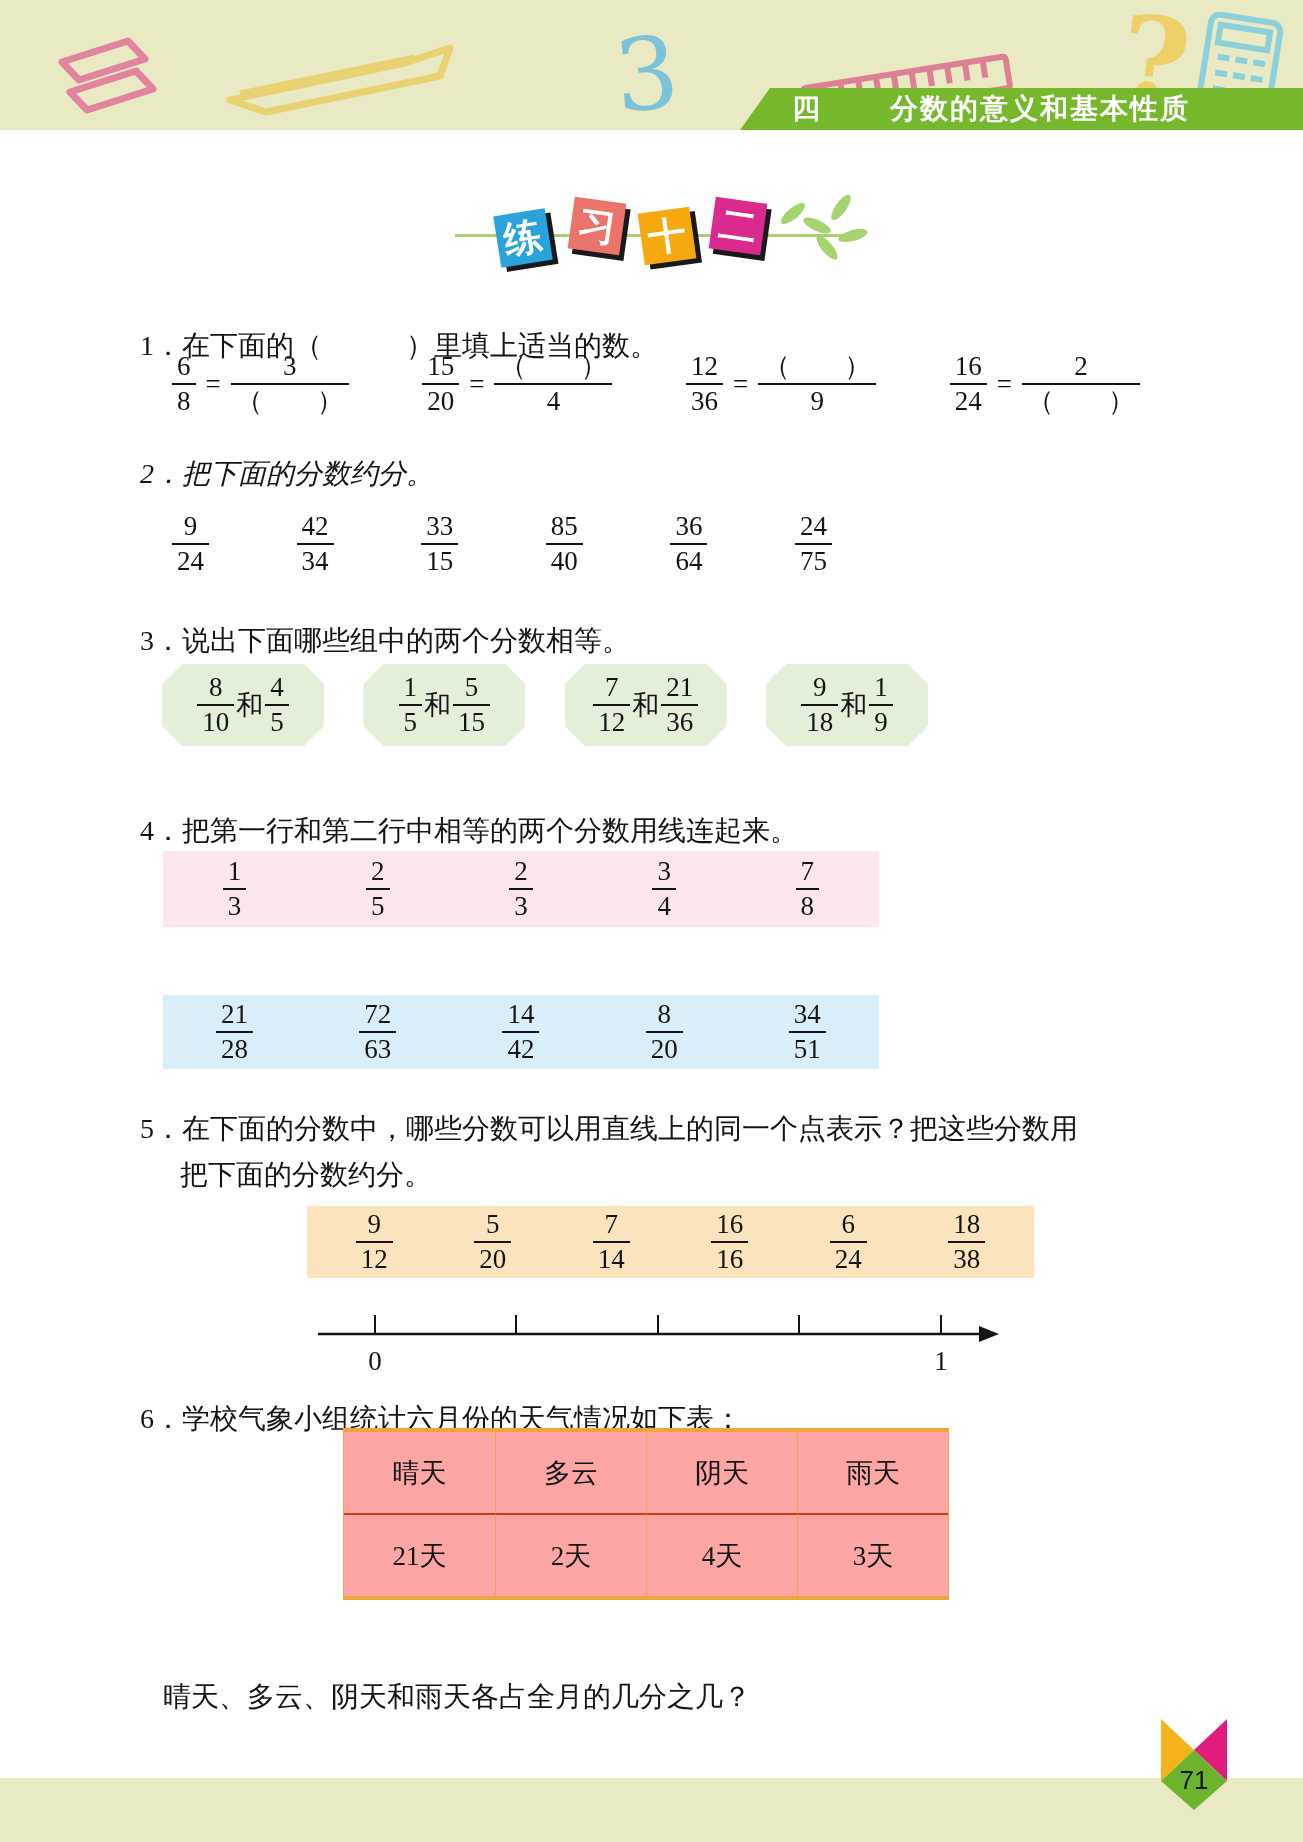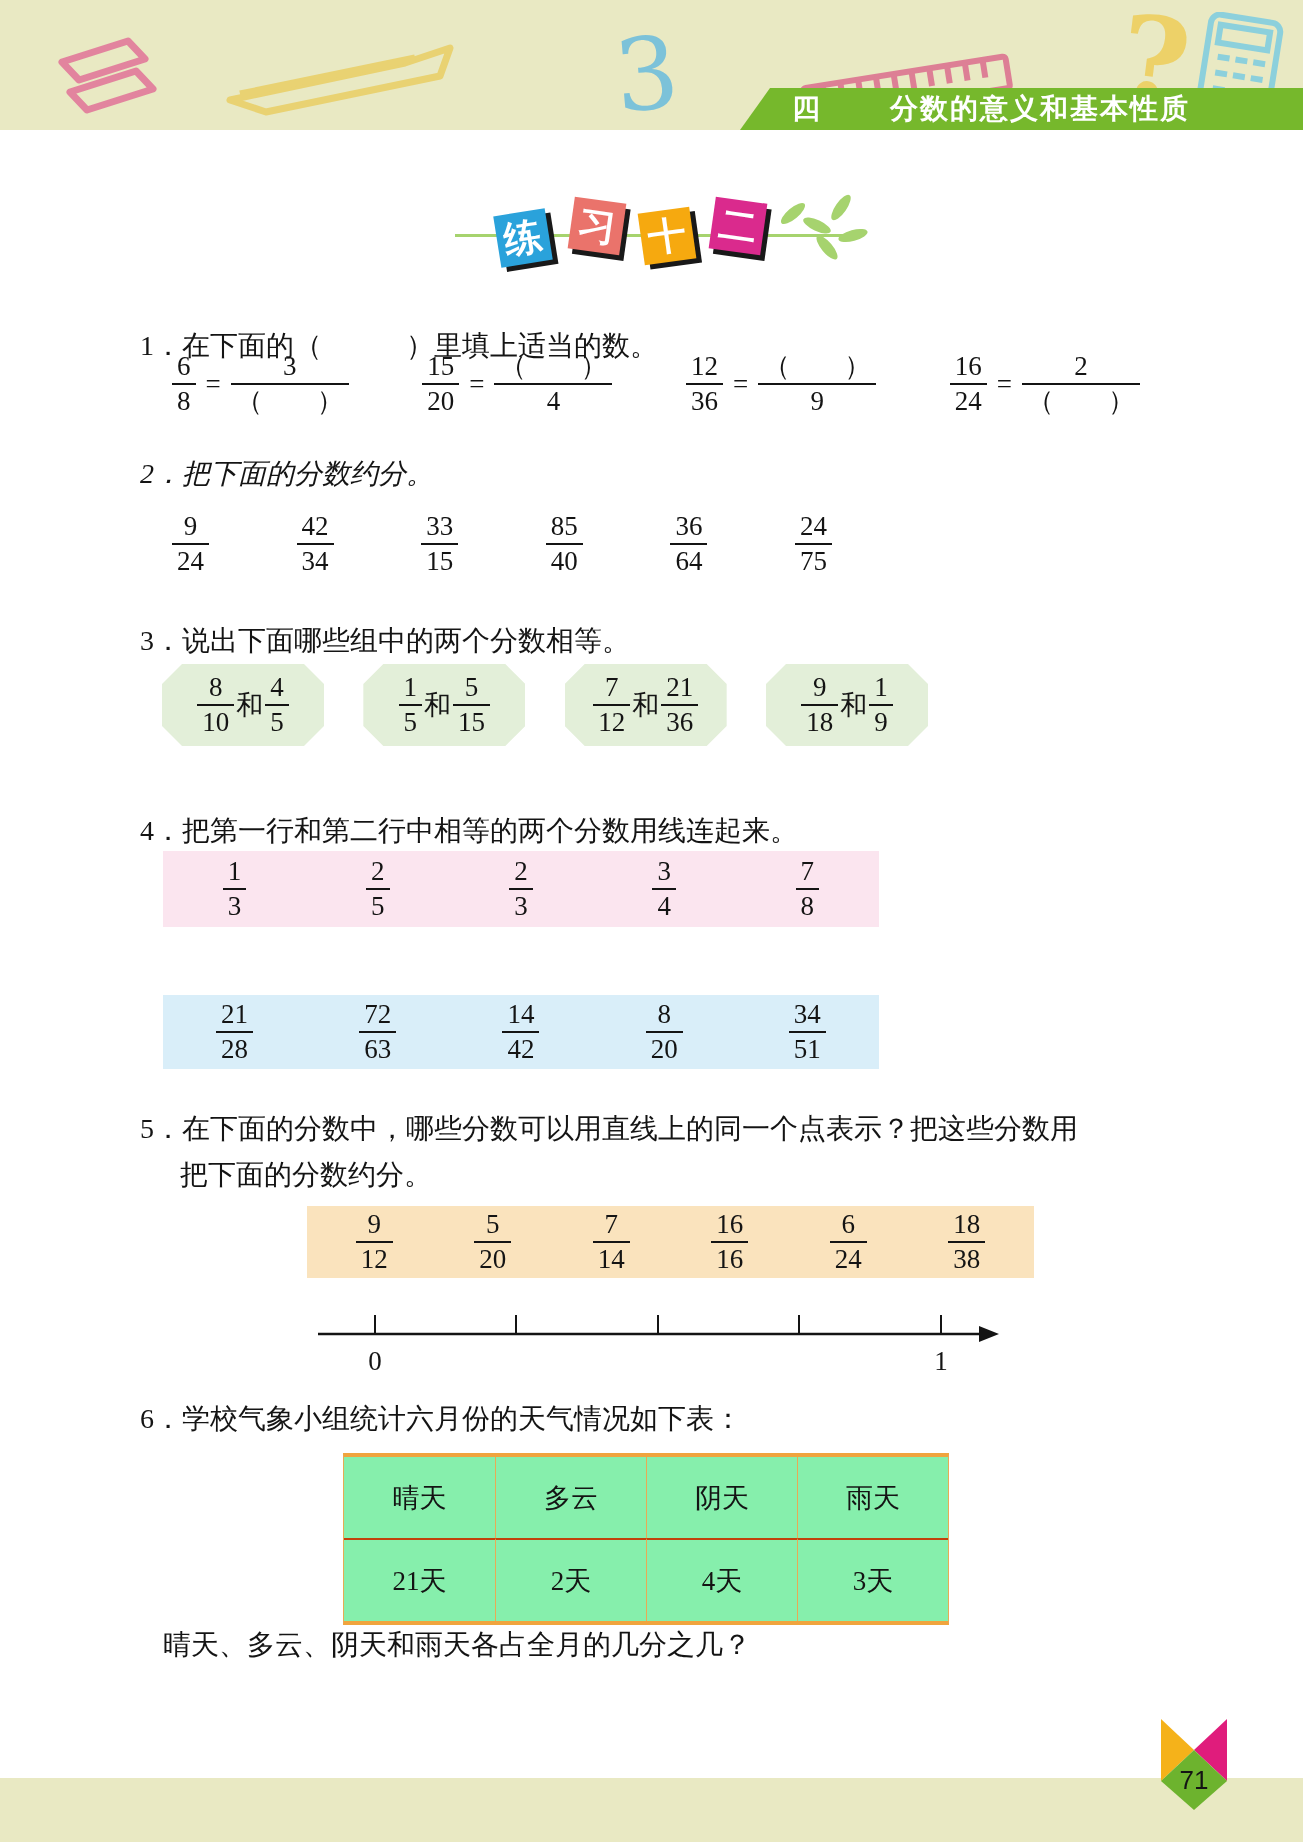--- a/index.html
+++ b/index.html
@@ -416,31 +416,31 @@
     <line x1="362" y1="15" x2="362" y2="34" stroke="#141414" stroke-width="2"></line>
     <line x1="503" y1="15" x2="503" y2="34" stroke="#141414" stroke-width="2"></line>
     <line x1="645" y1="15" x2="645" y2="34" stroke="#141414" stroke-width="2"></line>
     <text x="79" y="70" text-anchor="middle">0</text>
     <text x="645" y="70" text-anchor="middle">1</text>
   </svg>
 
   <div class="qline" style="top:1400px;">
     <span>6．</span><span>学校气象小组统计六月份的天气情况如下表：</span>
   </div>
-  <div class="wtable" style="background: #86efac; margin-top: 25px;">
+  <div class="wtable" style="background: #fca5a5;">
     <div class="cell h">晴天</div>
     <div class="cell h">多云</div>
     <div class="cell h">阴天</div>
     <div class="cell h">雨天</div>
     <div class="cell v">21天</div>
     <div class="cell v">2天</div>
     <div class="cell v">4天</div>
     <div class="cell v">3天</div>
   </div>
-  <div class="qline" style="top:1626px;left:163px;">
+  <div class="qline" style="top:1678px;left:163px;">
     <span>晴天、多云、阴天和雨天各占全月的几分之几？</span>
   </div>
 
   <div class="footer-band"></div>
   <svg class="page-badge" width="66" height="92" viewBox="0 0 66 92">
     <polygon points="0,0 33,31 0,62" fill="#f5b21a"></polygon>
     <polygon points="66,0 33,31 66,62" fill="#e01c7c"></polygon>
     <polygon points="33,31 0,62 33,91 66,62" fill="#6db32e"></polygon>
     <text x="33" y="70" text-anchor="middle">71</text>
   </svg>

